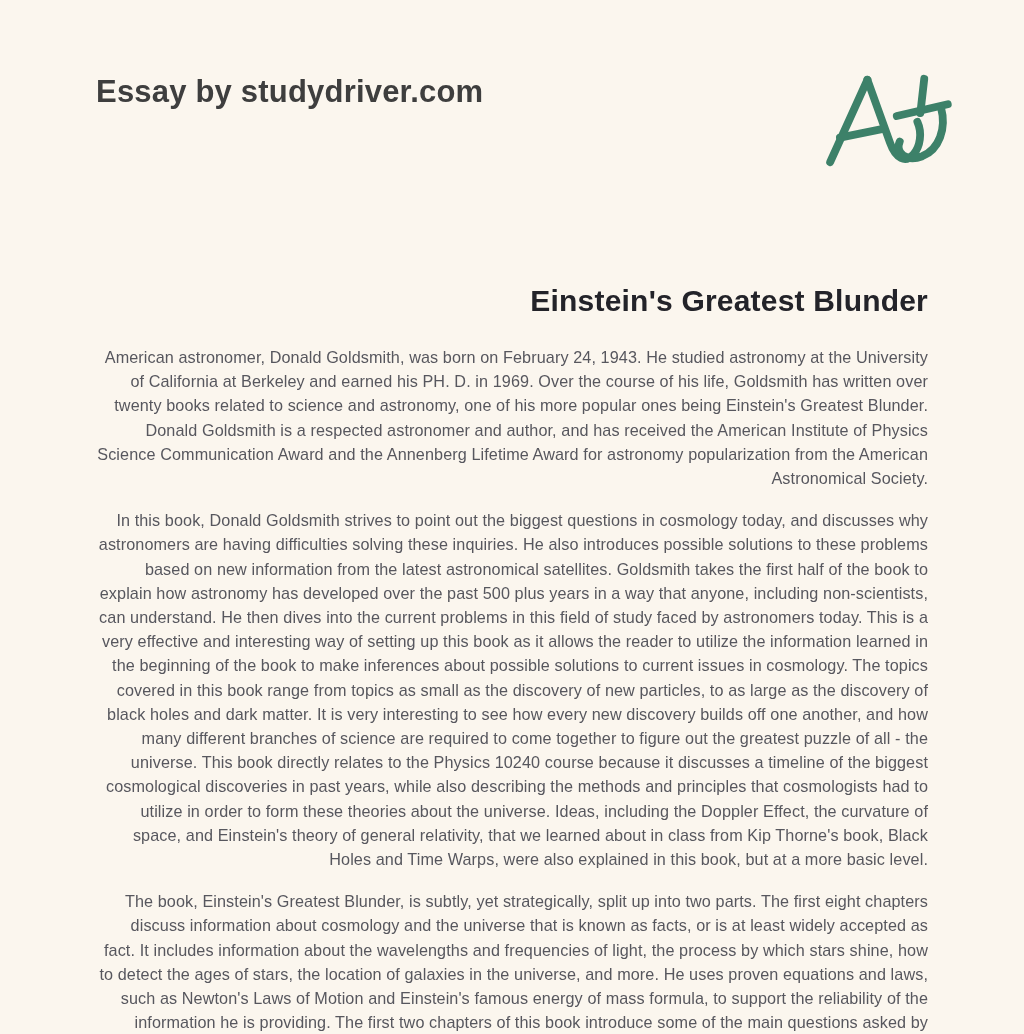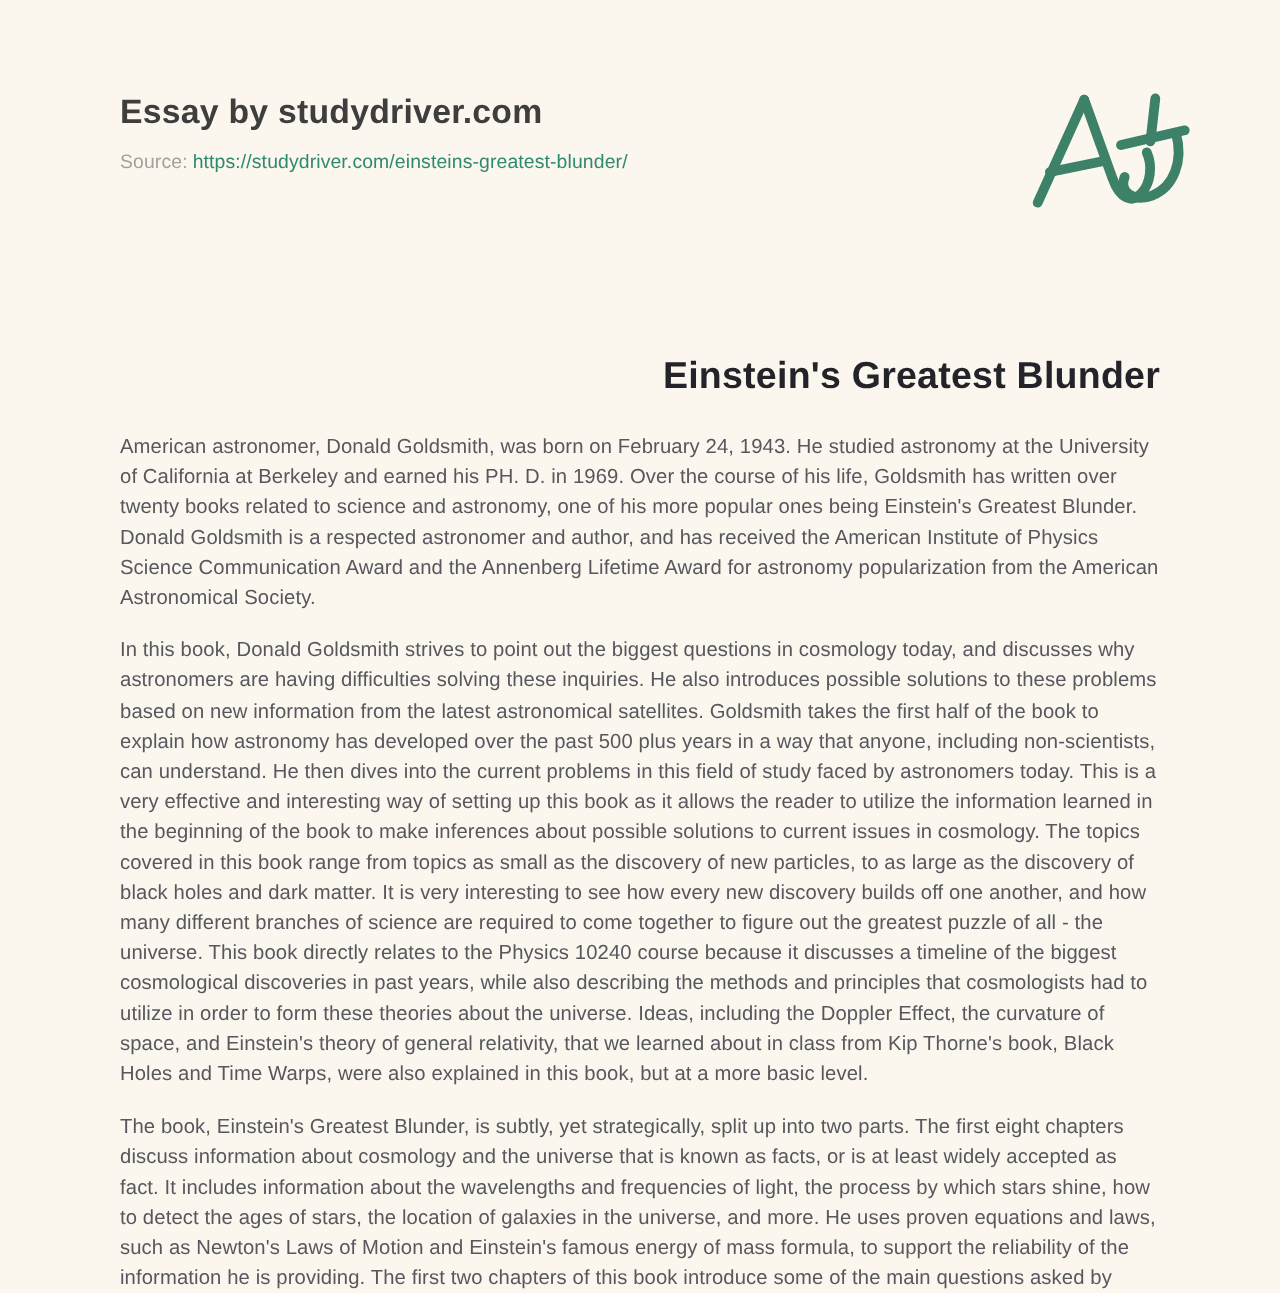--- a/index.html
+++ b/index.html
@@ -15,21 +15,21 @@
     height: 1034px;
     padding: 70px 96px 0 96px;
     position: relative;
   }
   .header {
     display: flex;
     justify-content: space-between;
     align-items: flex-start;
   }
   .site-title {
-    font-size: 27px;
+    font-size: 31px;
     font-weight: 700;
     color: #3e3e3e;
     letter-spacing: 0.2px;
     padding-top: 4px;
   }
   .source-line {
     margin-top: 16px;
     font-size: 15.5px;
     letter-spacing: 0.1px;
   }
@@ -57,34 +57,31 @@
   }
   .article-body {
     margin-top: 27px;
   }
   .article-body p {
     font-size: 16.2px;
     line-height: 24.2px;
     color: #57575e;
     letter-spacing: 0.1px;
     margin-bottom: 18px;
-    text-align: left;
+    text-align: right;
   }
 </style>
 </head>
 <body>
 
 <div class="page">
 
   <div class="header">
     <div>
       <div class="site-title">Essay by studydriver.com</div>
-      <div class="source-line">
-        <span class="source-label">Source:</span><a class="source-link">https://studydriver.com/einsteins-greatest-blunder/</a>
-      </div>
     </div>
 
     <svg class="logo" viewBox="0 0 140 102" fill="none" stroke="#3d8169" stroke-width="8" stroke-linecap="round" stroke-linejoin="round">
 
       <path d="M12,96 L50,12"></path>
 
       <path d="M50,12 L73,76 C79,93 89,97 97,88 C104,80 106,66 101,55"></path>
 
       <path d="M22,71 L66,62"></path>
 

